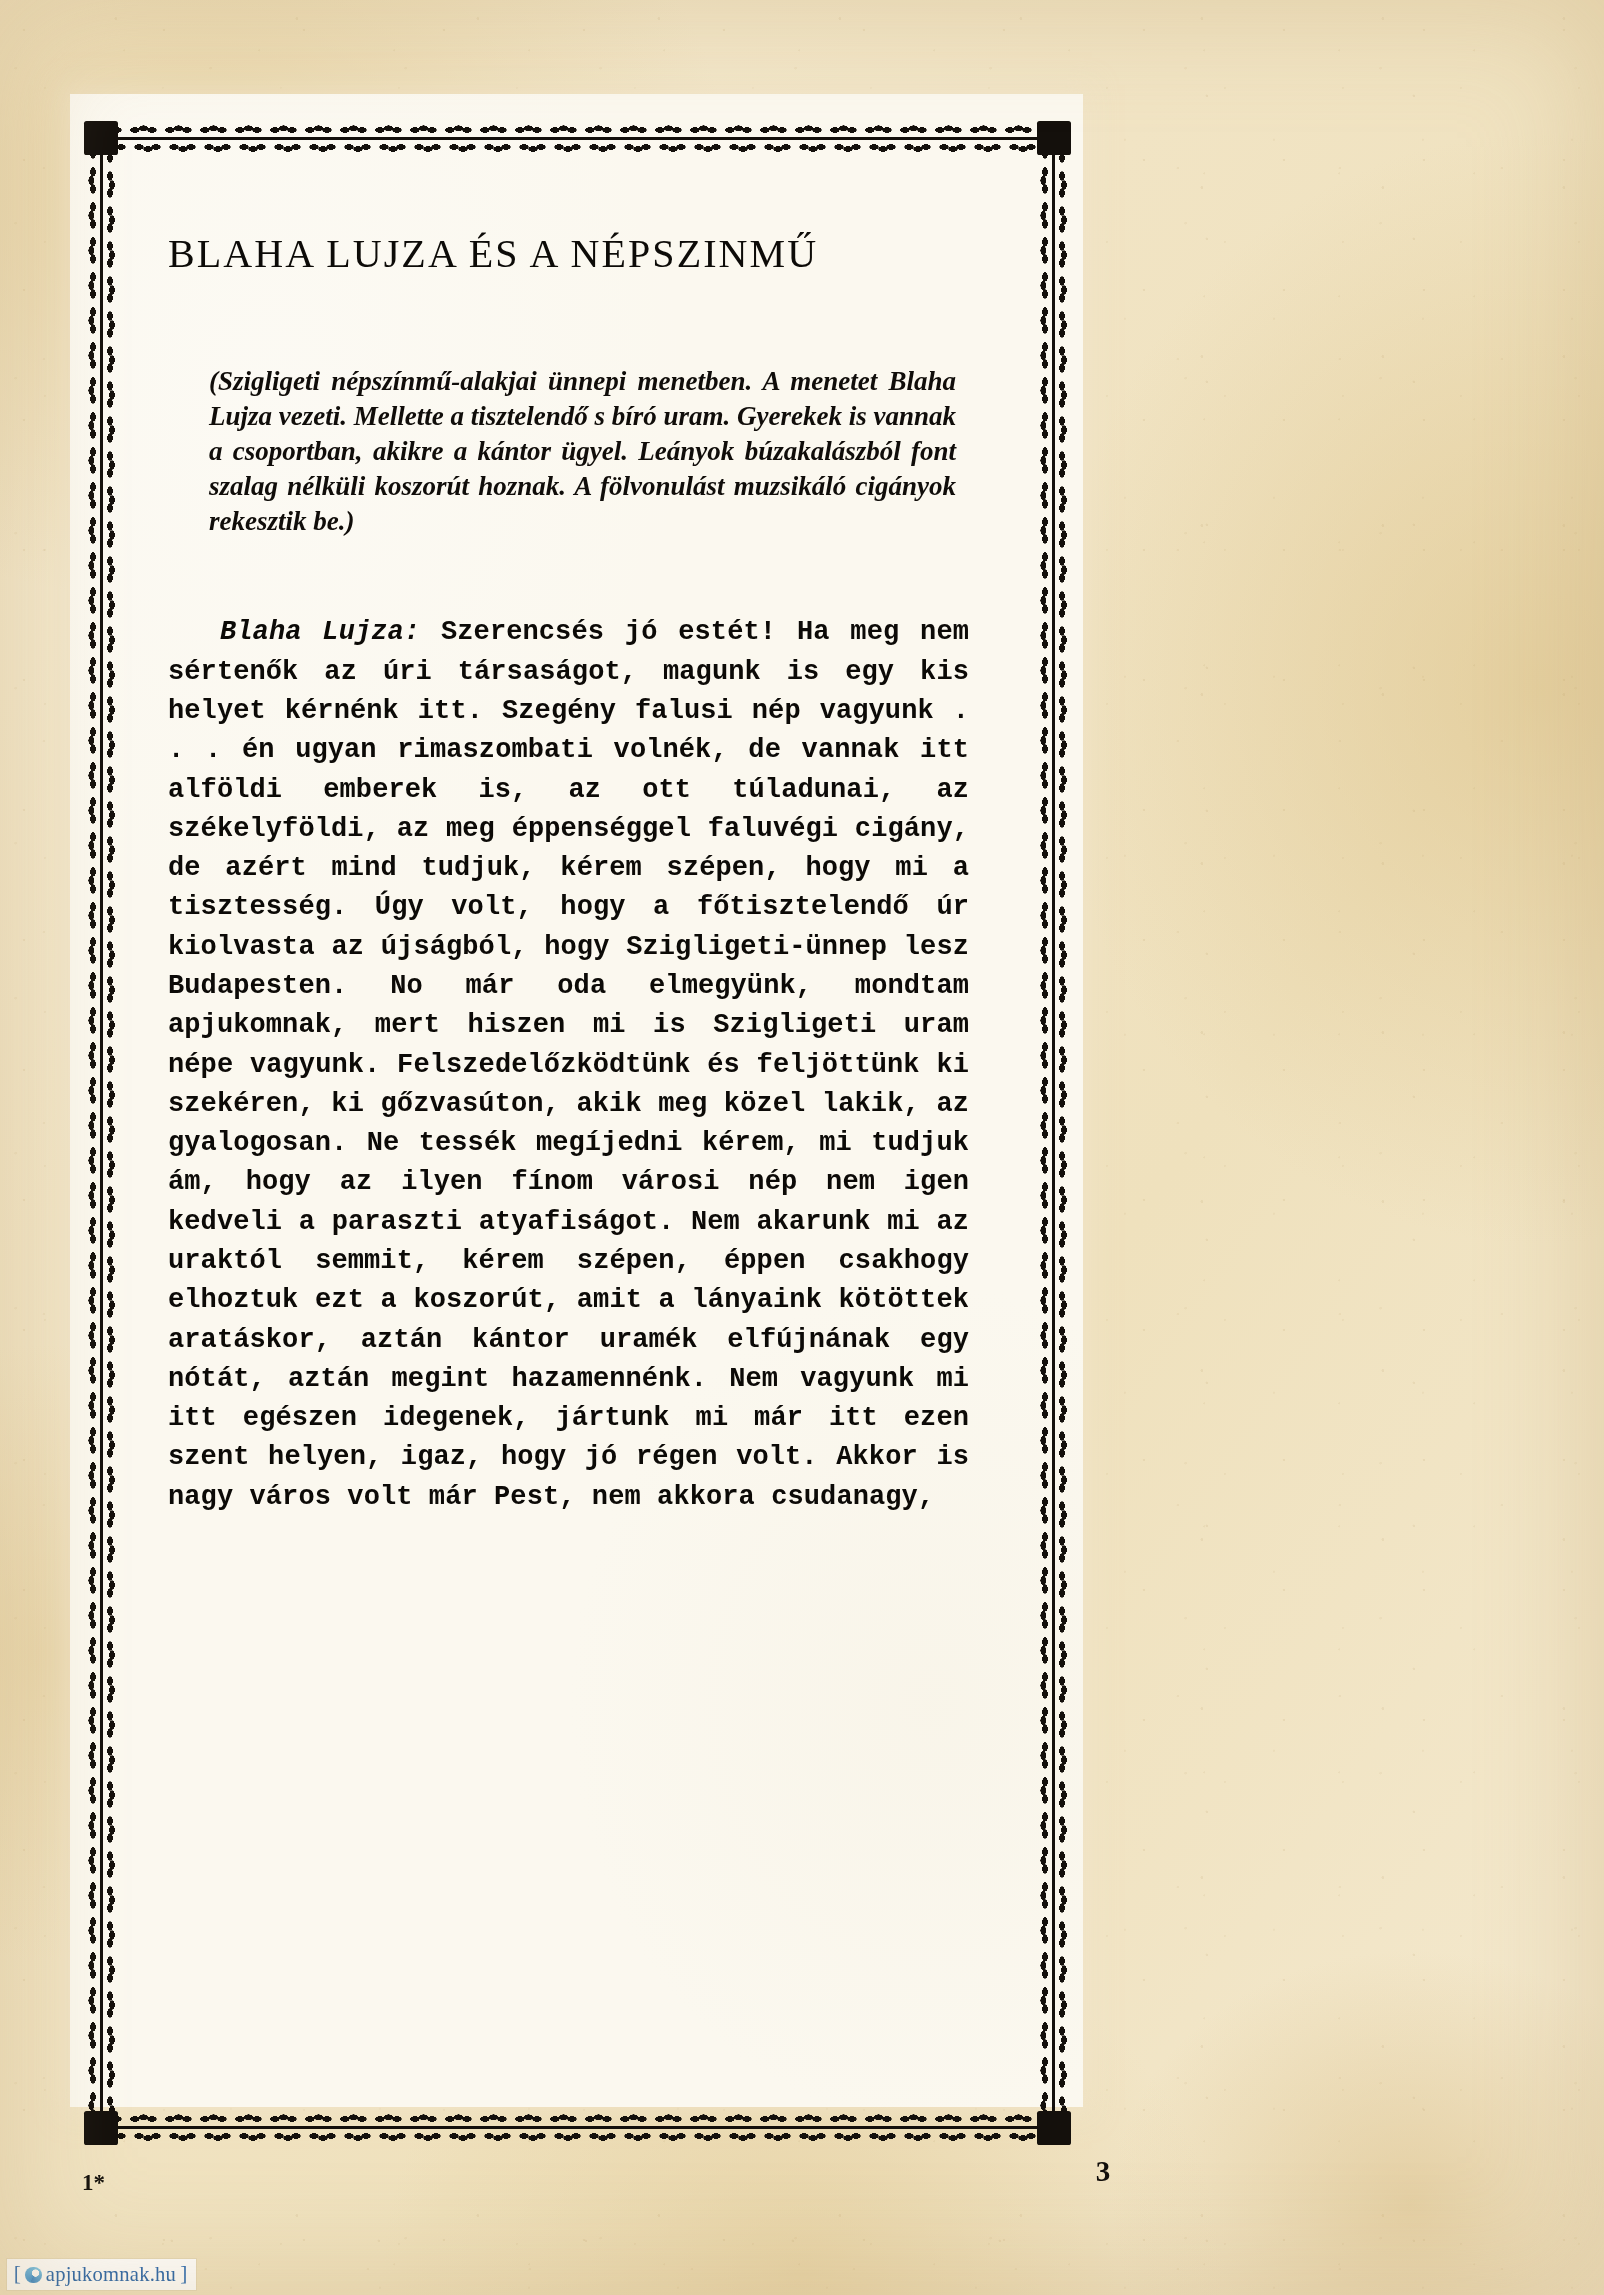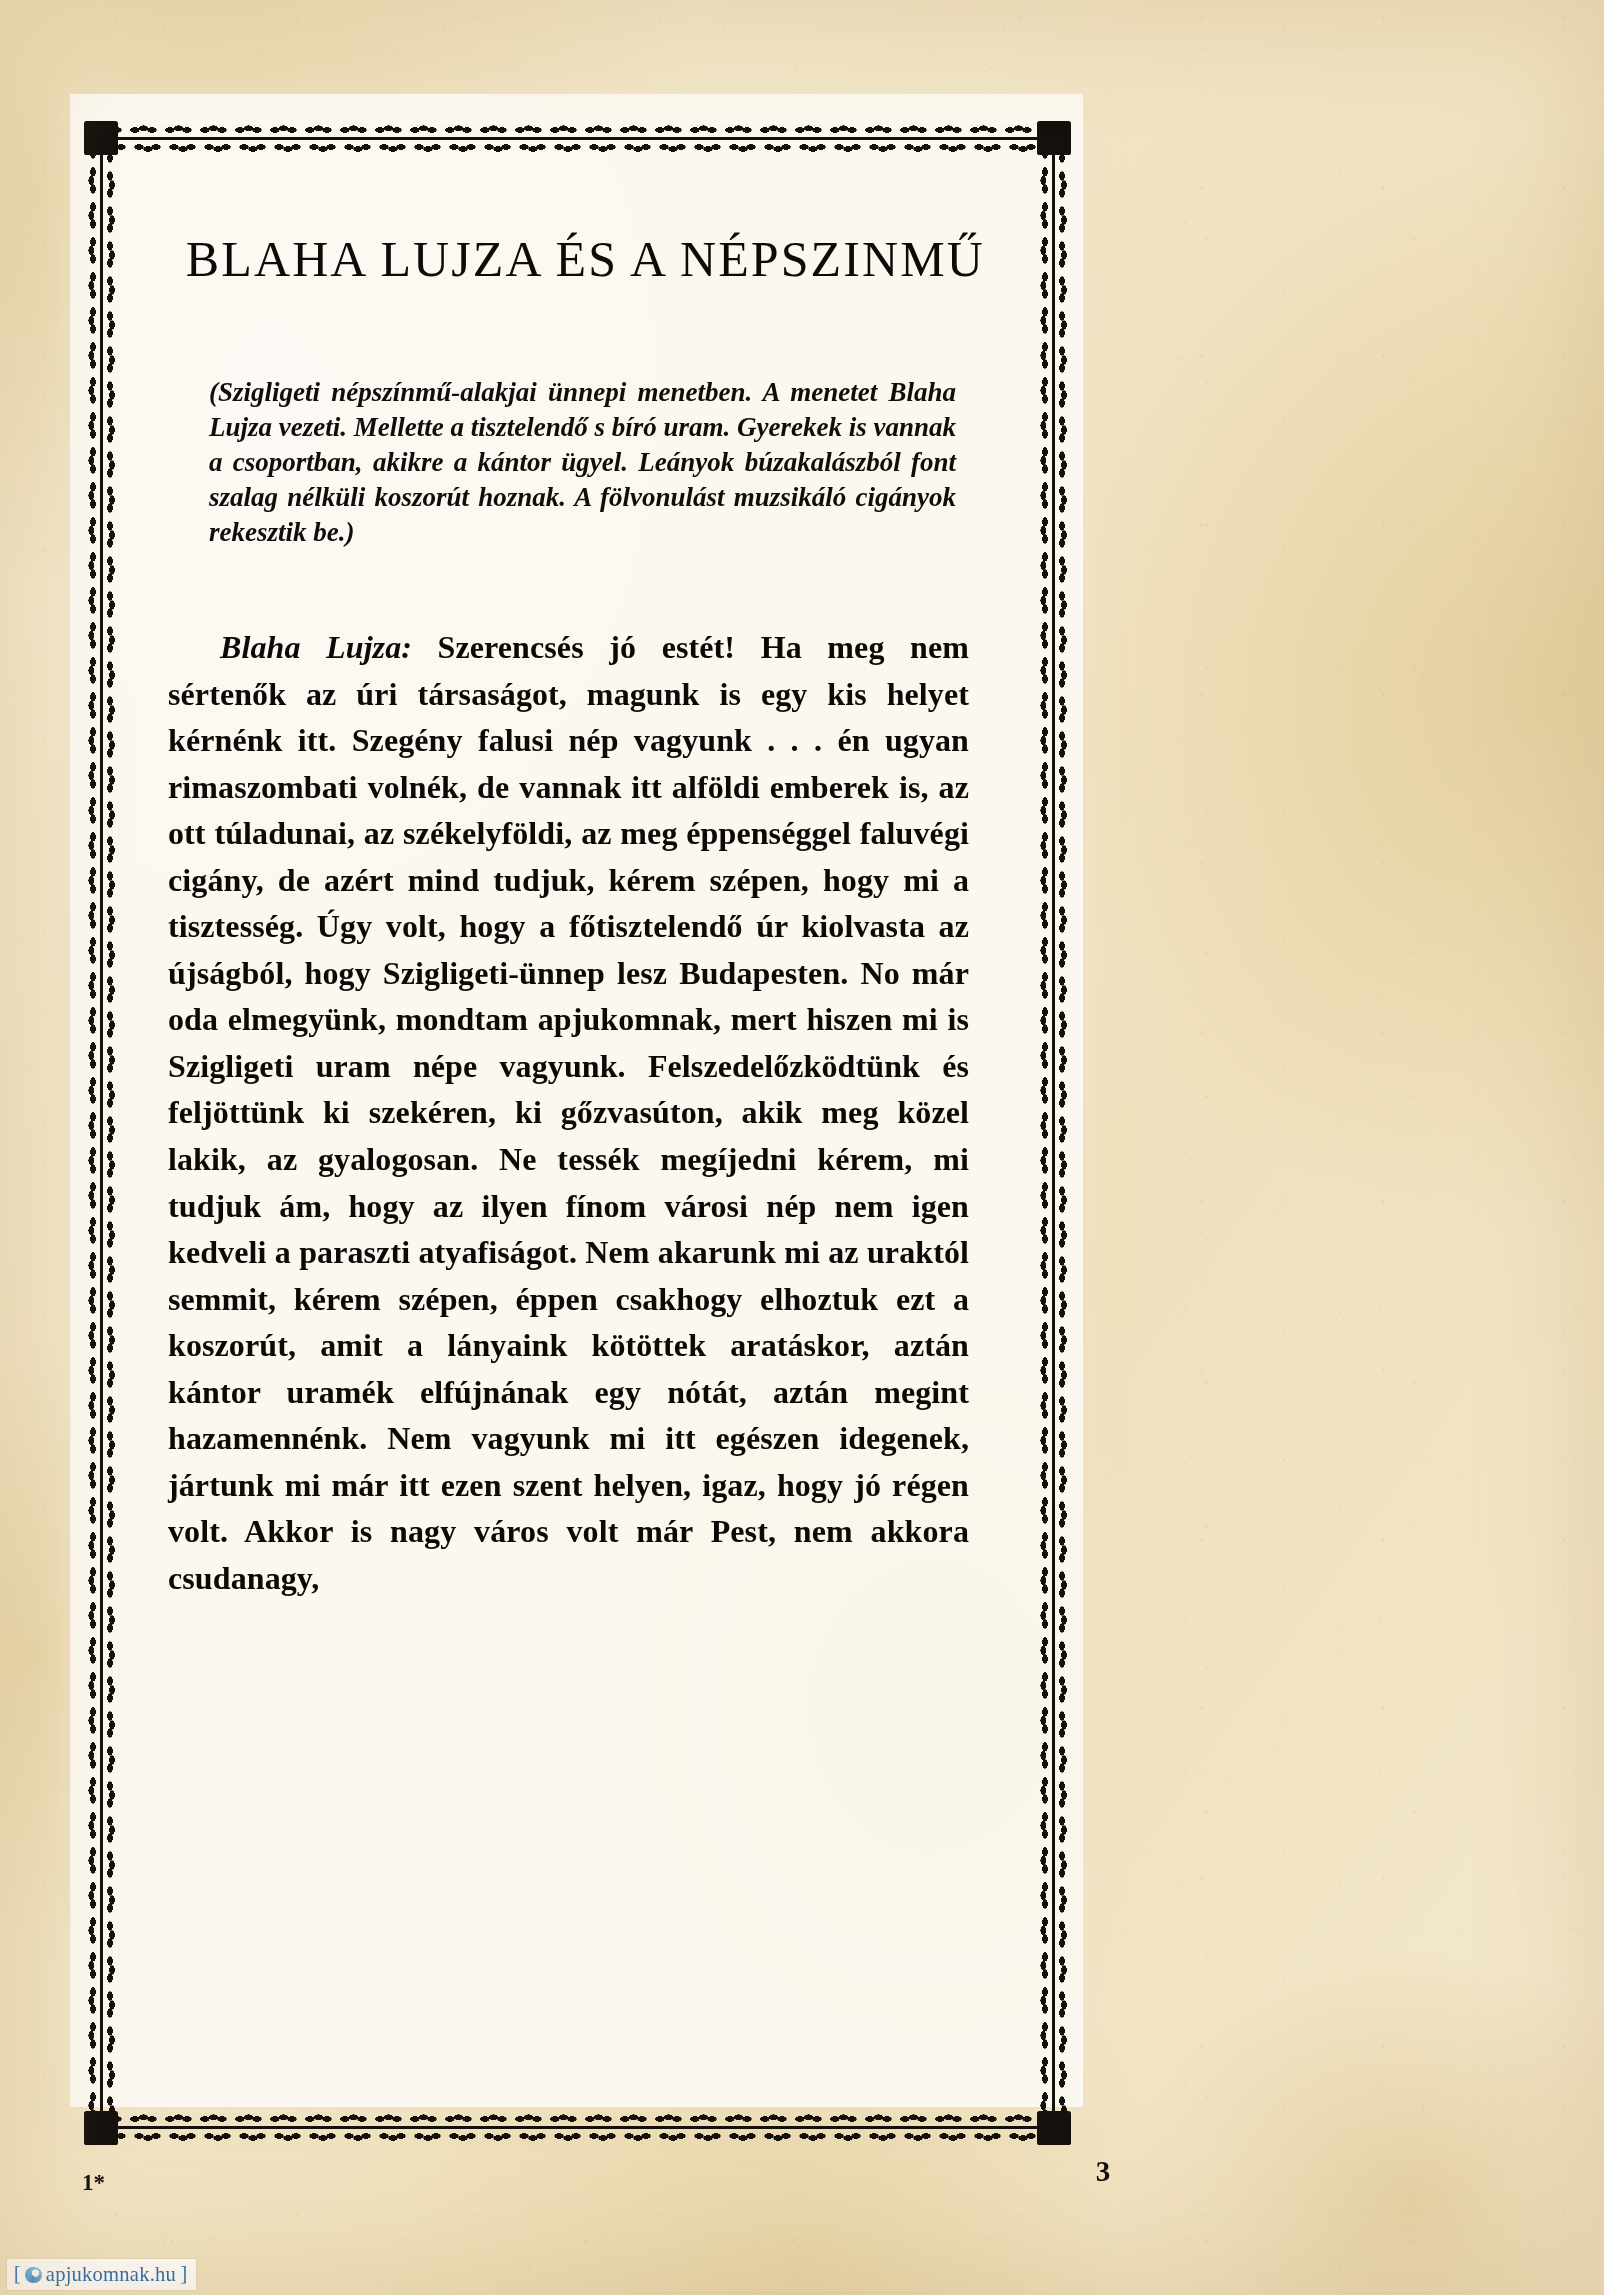--- a/index.html
+++ b/index.html
@@ -132,23 +132,23 @@
   
   #text-column {
     position: absolute;
     left: 168px;
     top: 233px;
     width: 817px;
     color: #100d0a;
   }
 
   #article-title {
-    text-align: right;
-    font-family: "Liberation Serif", serif;
-    font-size: 50px;
+    text-align: left;
+    font-family: "Liberation Serif", serif;
+    font-size: 40px;
     letter-spacing: 2.1px;
     font-weight: 400;
     margin: 0;
     line-height: 1.05;
     color: #0d0b08;
   }
 
   #article-byline {
     text-align: center;
     font-family: "Liberation Serif", serif;
@@ -167,23 +167,23 @@
     font-style: italic;
     font-weight: 700;
     font-size: 27px;
     line-height: 1.30;
     text-align: justify;
     color: #100d0a;
   }
 
   #body-copy {
     margin: 74px 16px 0 0;
-    font-family: Liberation Serif, serif;
-    font-weight: 700;
-    font-size: 32px;
+    font-family: Liberation Mono, monospace;
+    font-weight: 700;
+    font-size: 27px;
     line-height: 1.455;
     text-align: justify;
     text-indent: 52px;
     color: #0c0a07;
     letter-spacing: 0.1px;
   }
   #body-copy .speaker-name {
     font-style: italic;
     font-weight: 700;
   }

